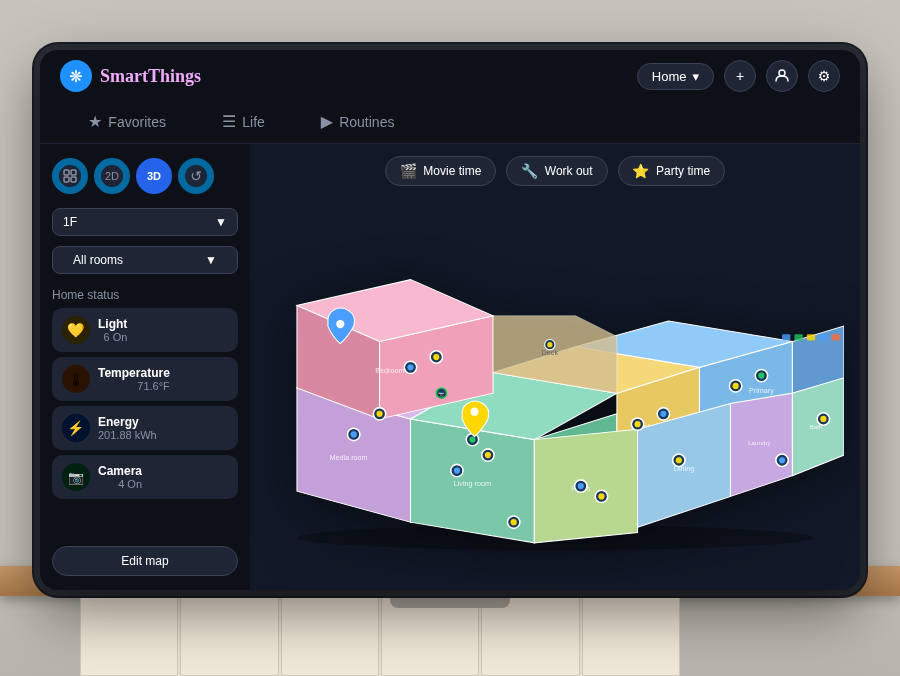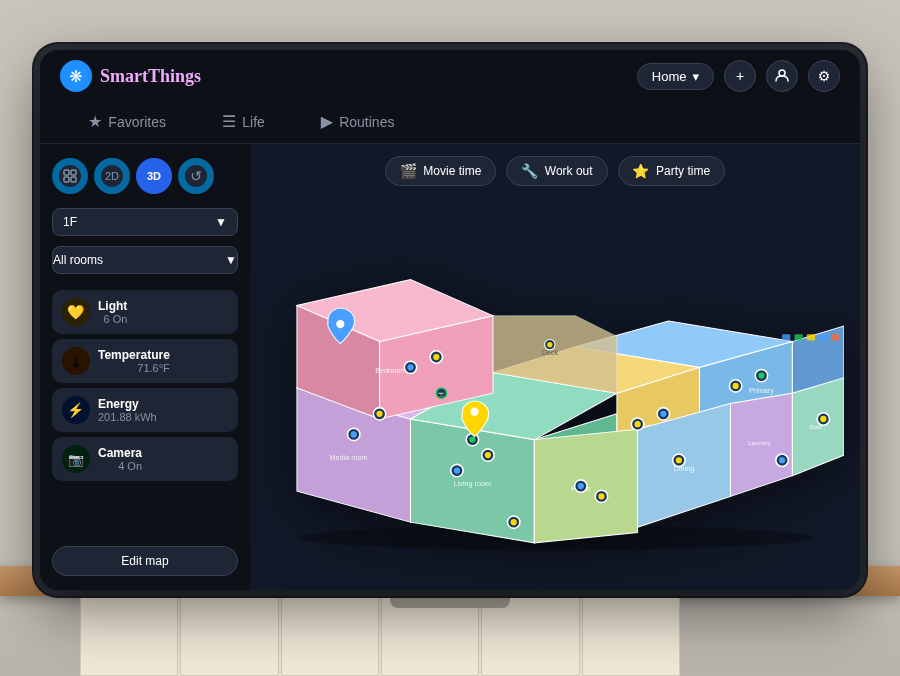--- a/index.html
+++ b/index.html
@@ -179,21 +179,21 @@
       align-items: center;
       justify-content: space-between;
       cursor: pointer;
       width: 100%;
     }
     .room-select {
       background: #1e2535;
       border: 1px solid #3a4255;
       border-radius: 8px;
       color: white;
-      padding: 6px 0;
+      padding: 6px 20px;
       font-size: 12px;
       display: flex;
       align-items: center;
       justify-content: space-between;
       cursor: pointer;
       width: 100%;
     }
     .home-status-label {
       color: #8892a4;
       font-size: 12px;
@@ -426,20 +426,21 @@
         <span>1F</span>
         <span>▼</span>
       </div>
 
       <div class="room-select">
         <span>All rooms</span>
         <span>▼</span>
       </div>
 
       <div>
+        <div class="home-status-label">Home status</div>
         <div style="display:flex; flex-direction:column; gap:5px; margin-top:6px;">
           <div class="status-item">
             <div class="status-icon" style="background:#2a2200;">
               <span style="font-size:14px;">💛</span>
             </div>
             <div class="status-text">
               <div class="name">Light</div>
               <div class="value">6 On</div>
             </div>
           </div>

